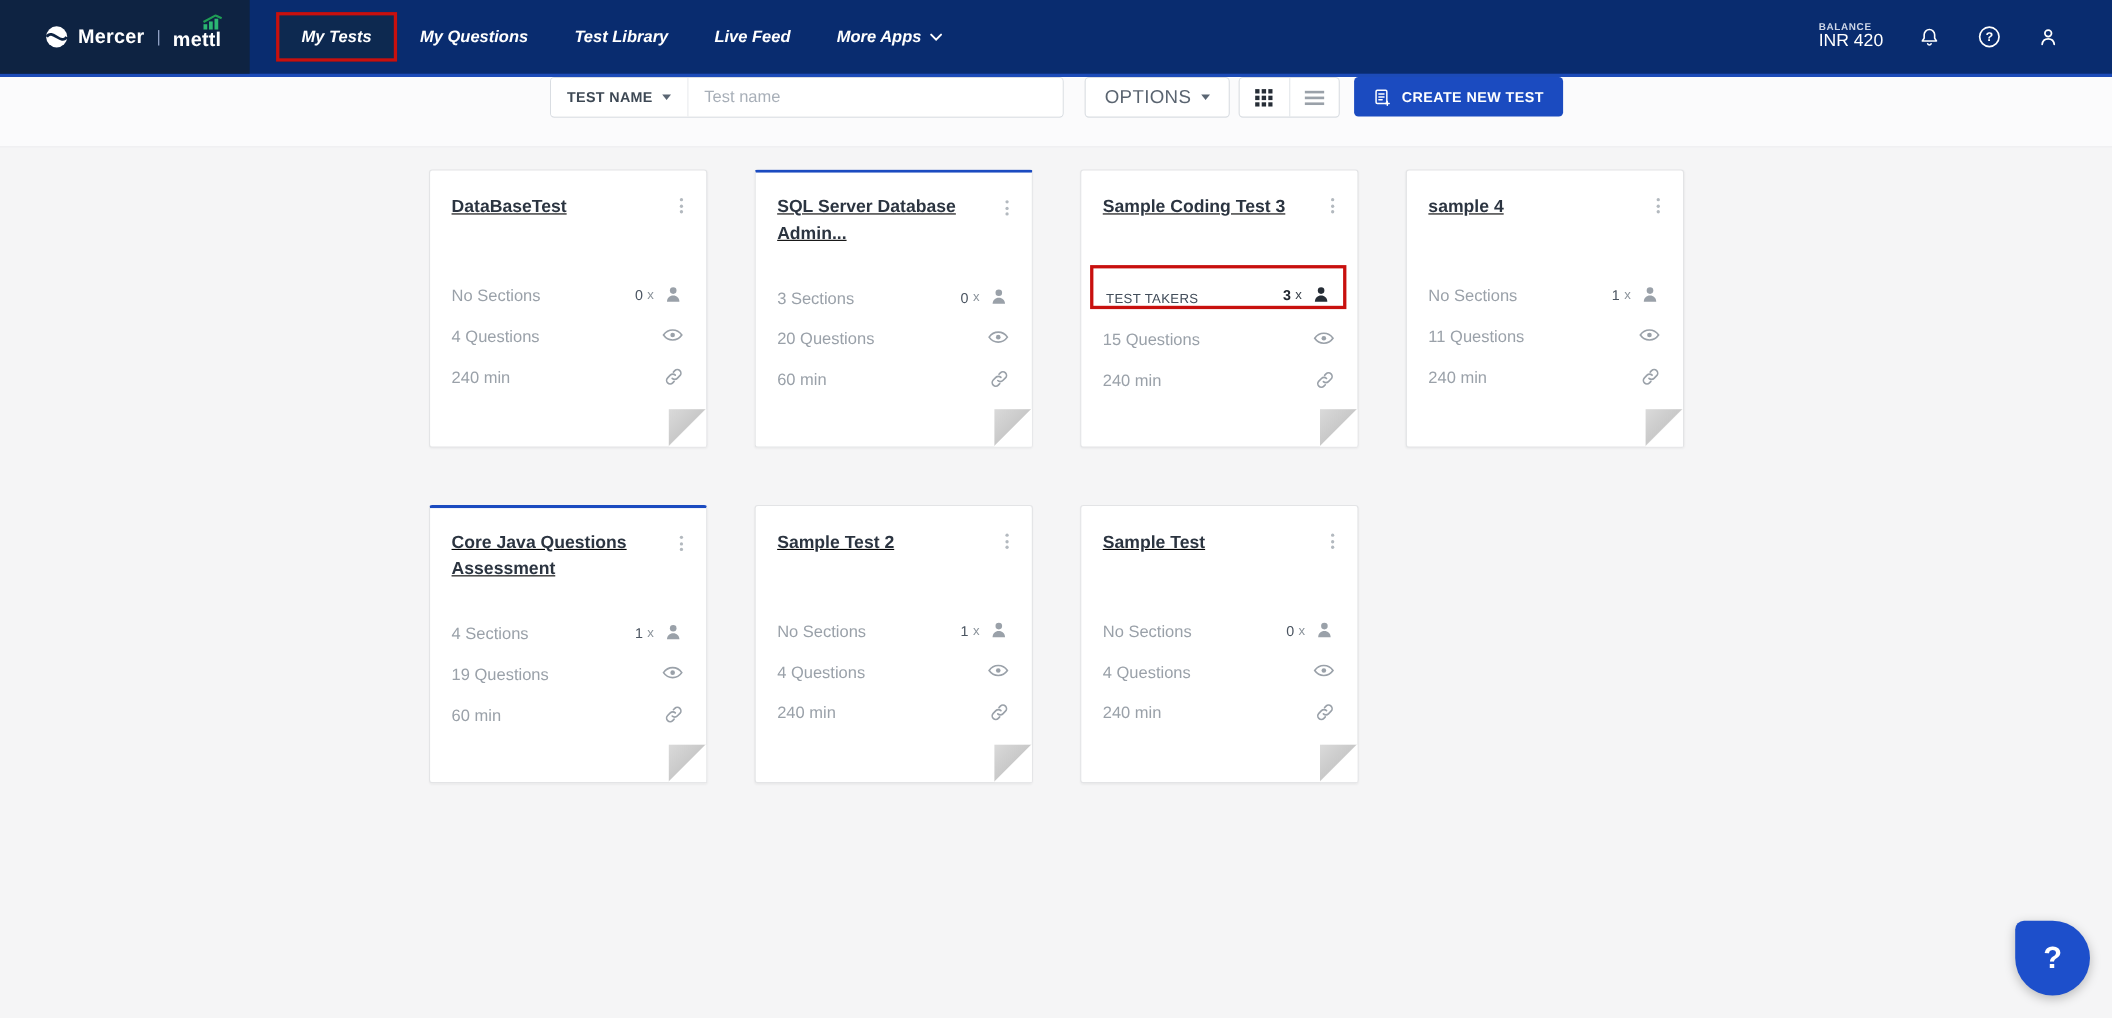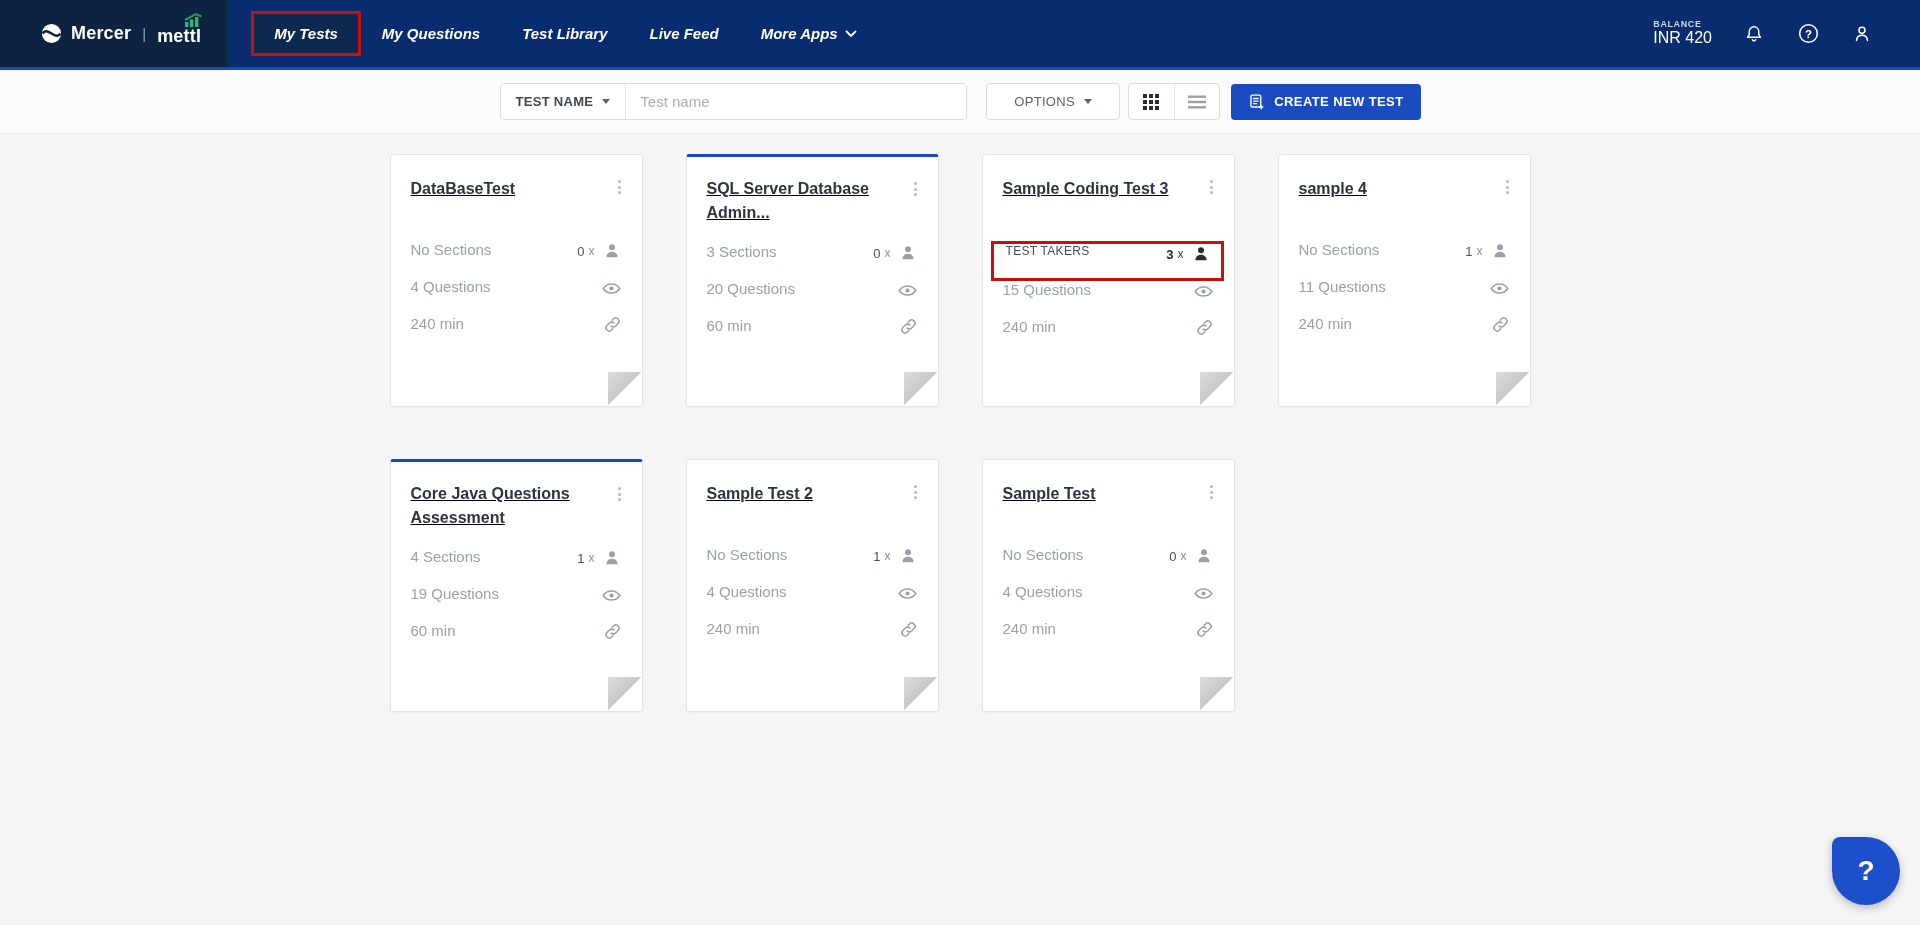--- a/index.html
+++ b/index.html
@@ -26,51 +26,51 @@
   .nav-item.annotated{height:45px;margin:0 0 0 8px;padding:0 20px;background:var(--active-nav-bg);
     border:3px solid var(--annotation-red);}
   .topbar-right{margin-left:auto;display:flex;align-items:center;gap:30px;padding-right:46px;}
   .balance{line-height:1.15;}
   .balance-label{font-size:9px;letter-spacing:.6px;color:#cdd6e8;font-weight:bold;}
   .balance-value{font-size:16px;font-weight:normal;color:#fff;}
   .topbar-icon{width:24px;height:24px;display:flex;align-items:center;justify-content:center;cursor:pointer;}
 
   
   .filterbar{height:64px;background:var(--filter-bg);border-bottom:1px solid #ececee;}
-  .filterbar-inner{width:921px;height:100%;margin:0 auto;display:flex;align-items:center;}
+  .filterbar-inner{width:921px;height:100%;margin:0 auto;display:flex;}
   .search-group{display:flex;align-items:stretch;height:37px;background:#fff;border:1px solid #d9dde2;
     border-radius:4px;overflow:hidden;}
   .field-btn{display:flex;align-items:center;gap:9px;padding:0 15px;font-size:13px;font-weight:bold;
     letter-spacing:.3px;color:#3d4854;border-right:1px solid #e3e6ea;cursor:pointer;background:#fff;white-space:nowrap;}
   .caret{width:0;height:0;border-left:4.5px solid transparent;border-right:4.5px solid transparent;
     border-top:5px solid #5b6673;}
   .search-input{border:none;outline:none;width:340px;padding:0 14px;font-size:15px;color:#333;
     font-family:"Liberation Sans",sans-serif;background:#fff;}
   .search-input::placeholder{color:#a8afb8;}
-  .options-btn{margin-left:19px;height:37px;display:flex;align-items:center;gap:9px;padding:0 27px;
-    background:#fff;border:1px solid #d9dde2;border-radius:4px;font-size:13px;letter-spacing:.3px;
+  .options-btn{margin-left:19px;height:37px;display:flex;align-items:center;gap:9px;padding:0 17px;
+    background:#fff;border:1px solid #d9dde2;border-radius:4px;font-size:17px;letter-spacing:.3px;
     color:#5a6470;cursor:pointer;white-space:nowrap;}
   .view-toggle{margin-left:8px;height:37px;display:flex;background:#fff;border:1px solid #d9dde2;border-radius:4px;}
   .view-btn{width:45px;display:flex;align-items:center;justify-content:center;cursor:pointer;}
   .view-btn + .view-btn{border-left:1px solid #e3e6ea;}
   .create-btn{margin-left:auto;height:36px;display:flex;align-items:center;gap:9px;padding:0 17px;
     background:var(--accent-blue);color:#fff;border:none;border-radius:4px;font-size:13px;font-weight:bold;
     letter-spacing:.4px;cursor:pointer;font-family:"Liberation Sans",sans-serif;white-space:nowrap;}
 
   
   .cards-grid{width:1141px;margin:20px auto 0;display:flex;flex-wrap:wrap;gap:52px 43px;text-decoration:underline;}
   .card{width:253px;height:253px;background:#fff;border:1px solid var(--card-border);border-radius:3px;
     position:relative;padding:22px 20px 0;box-shadow:0 1px 2px rgba(0,0,0,.04);}
   .card.selected{border-top:3px solid var(--accent-blue);padding-top:20px;}
   .card-title{font-size:16px;font-weight:bold;color:var(--title-text);line-height:24px;padding-right:22px;cursor:pointer;}
   .card-kebab{position:absolute;top:22px;right:15px;width:14px;height:20px;display:flex;flex-direction:column;
     align-items:center;justify-content:center;gap:2.5px;cursor:pointer;}
   .card-kebab i{width:3px;height:3px;border-radius:50%;background:#b3b9bf;display:block;}
   .card-stats{position:absolute;top:86px;left:20px;right:20px;}
-  .stat-row{height:37px;display:flex;align-items:flex-start;gap:34px;}
+  .stat-row{height:37px;display:flex;align-items:flex-end;gap:34px;}
   .stat-label{font-size:15px;color:var(--muted-text);}
   .stat-right{margin-left:auto;display:flex;align-items:center;gap:7px;}
   .takers-count{font-size:13px;color:var(--count-text);}
   .takers-times{font-size:12px;color:#8b939b;margin-left:-3px;}
   .stat-icon{display:flex;align-items:center;justify-content:center;color:var(--icon-gray);cursor:pointer;}
   .stat-row.highlighted{border:3px solid var(--annotation-red);margin:0 -10px 0 -12px;padding:0 10px 0 12px;height:40px;}
   .stat-row.highlighted .stat-label{font-size:12px;letter-spacing:.3px;color:#414c59;}
   .stat-row.highlighted .takers-count{color:#20262e;font-weight:bold;}
   .stat-row.highlighted .takers-times{color:#3a424b;}
   .stat-row.highlighted .stat-icon{color:var(--icon-dark);}

